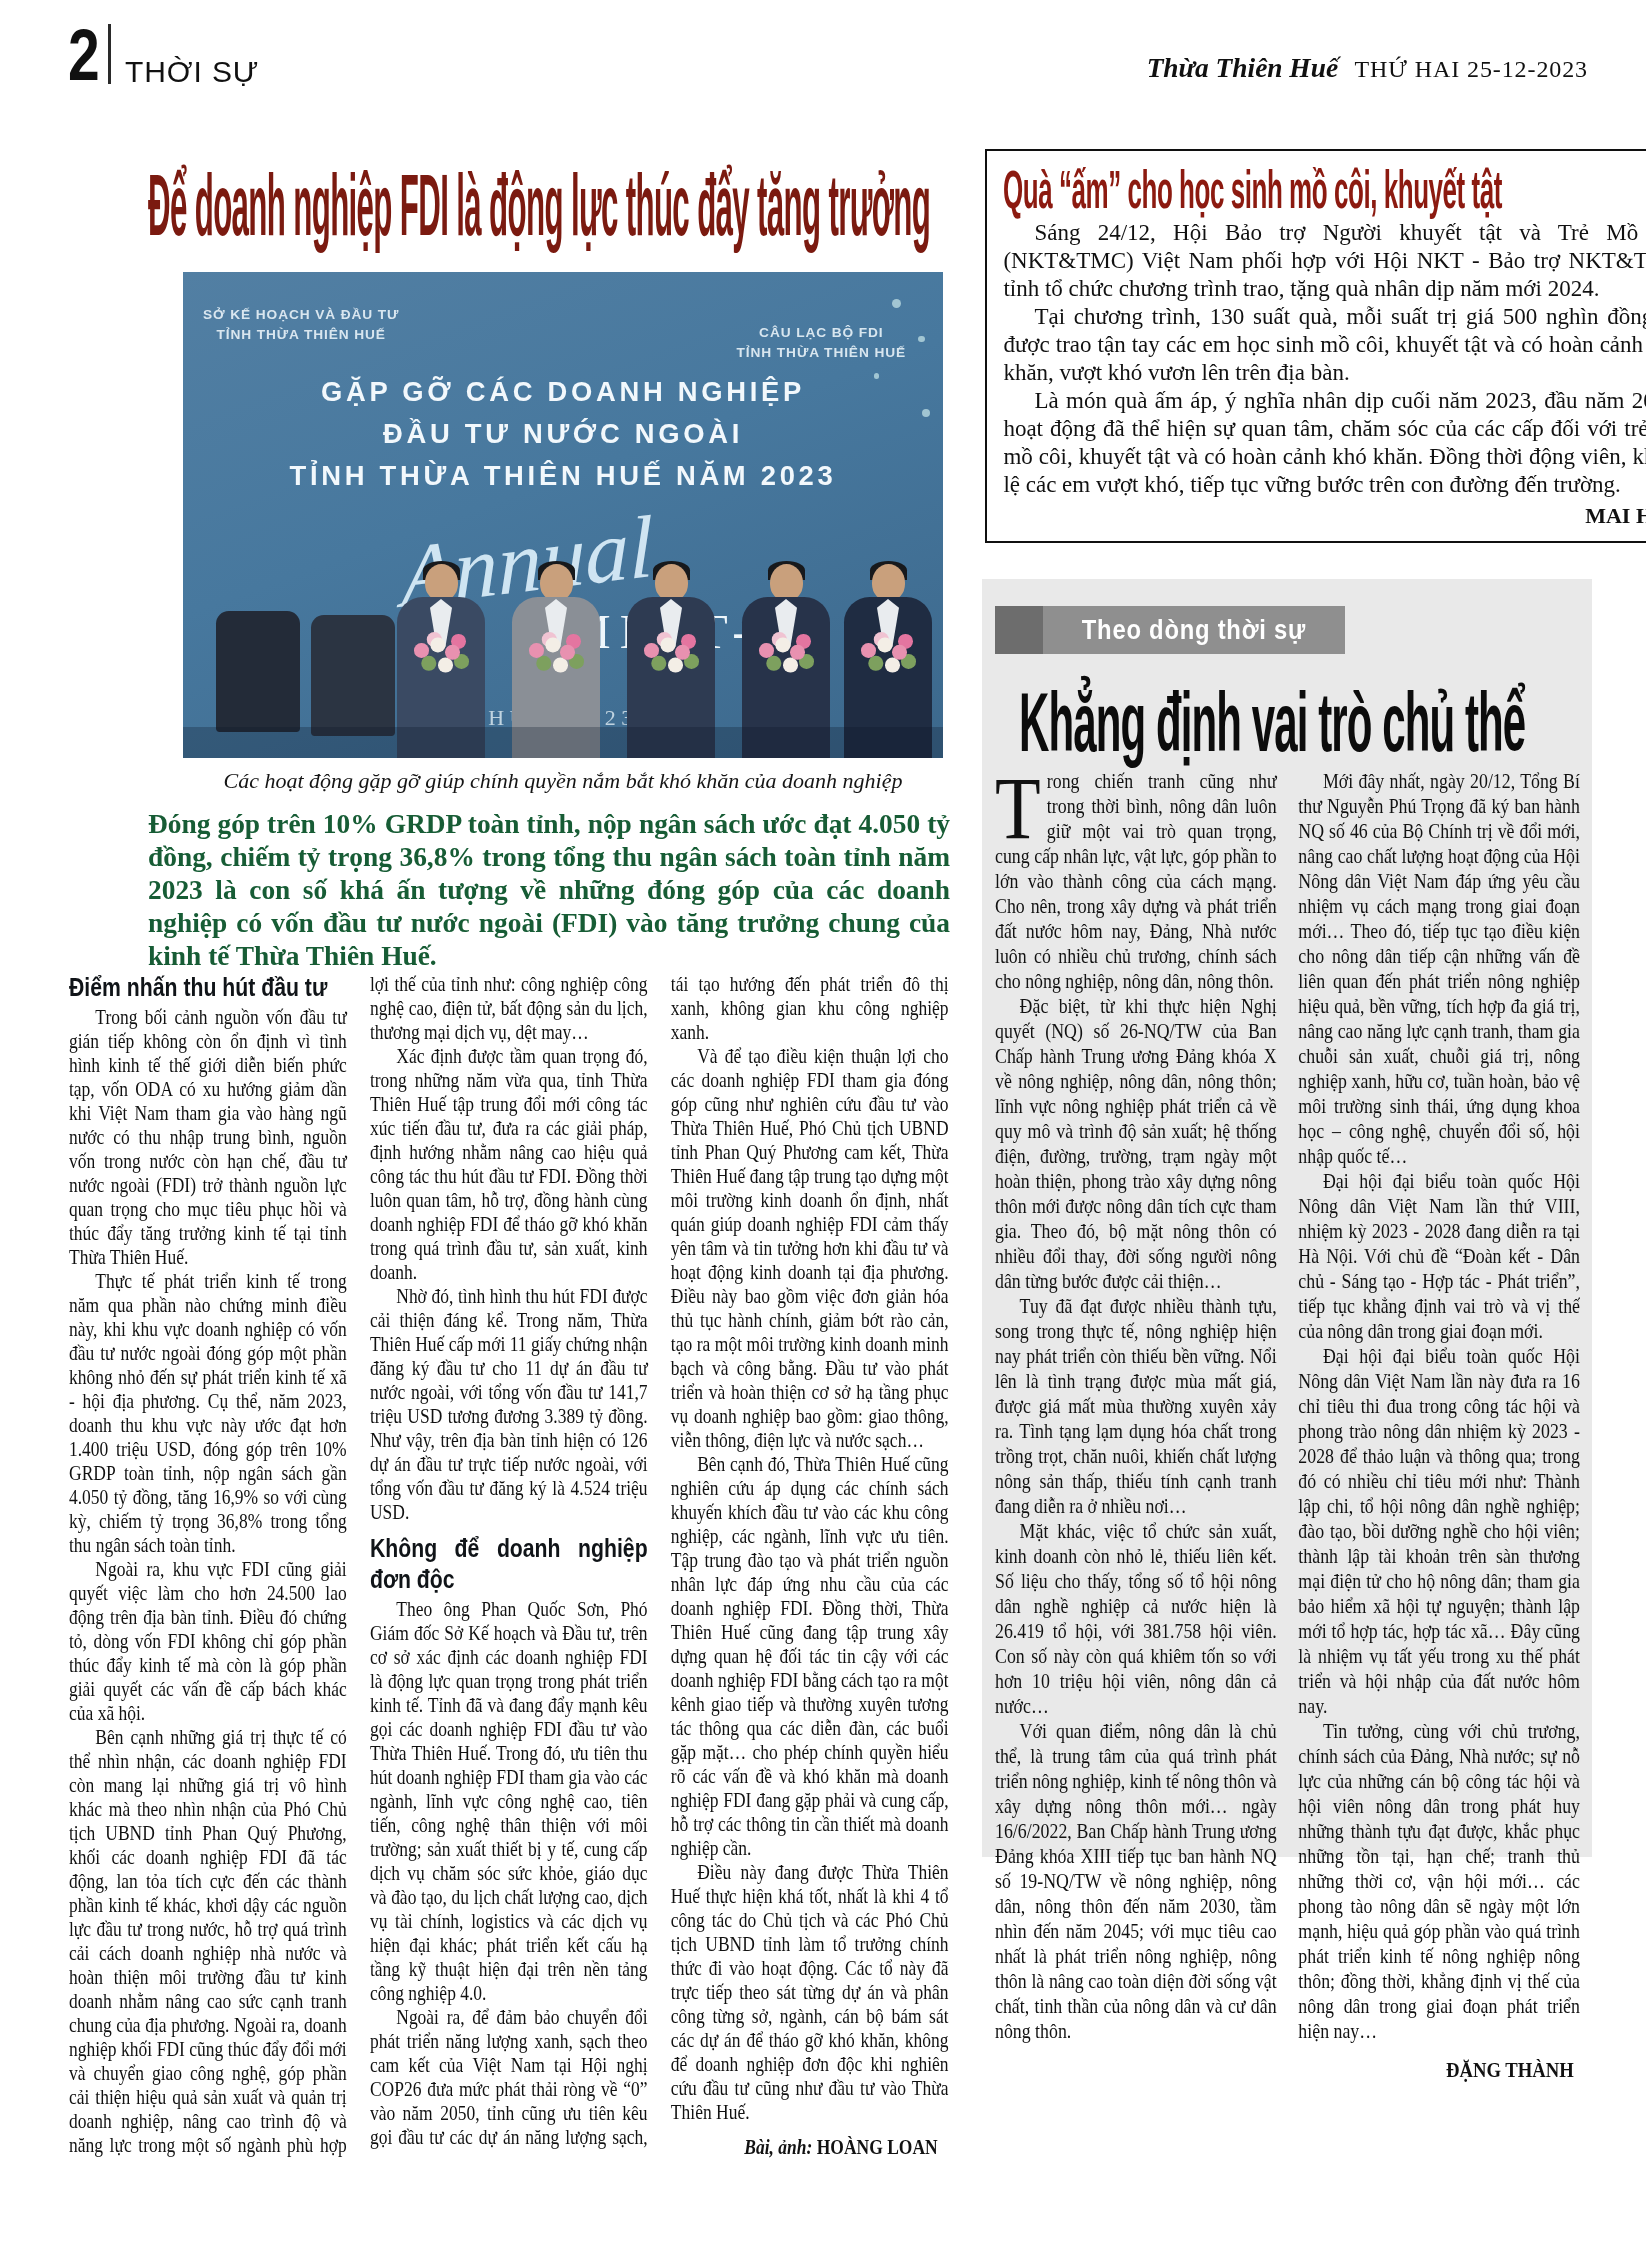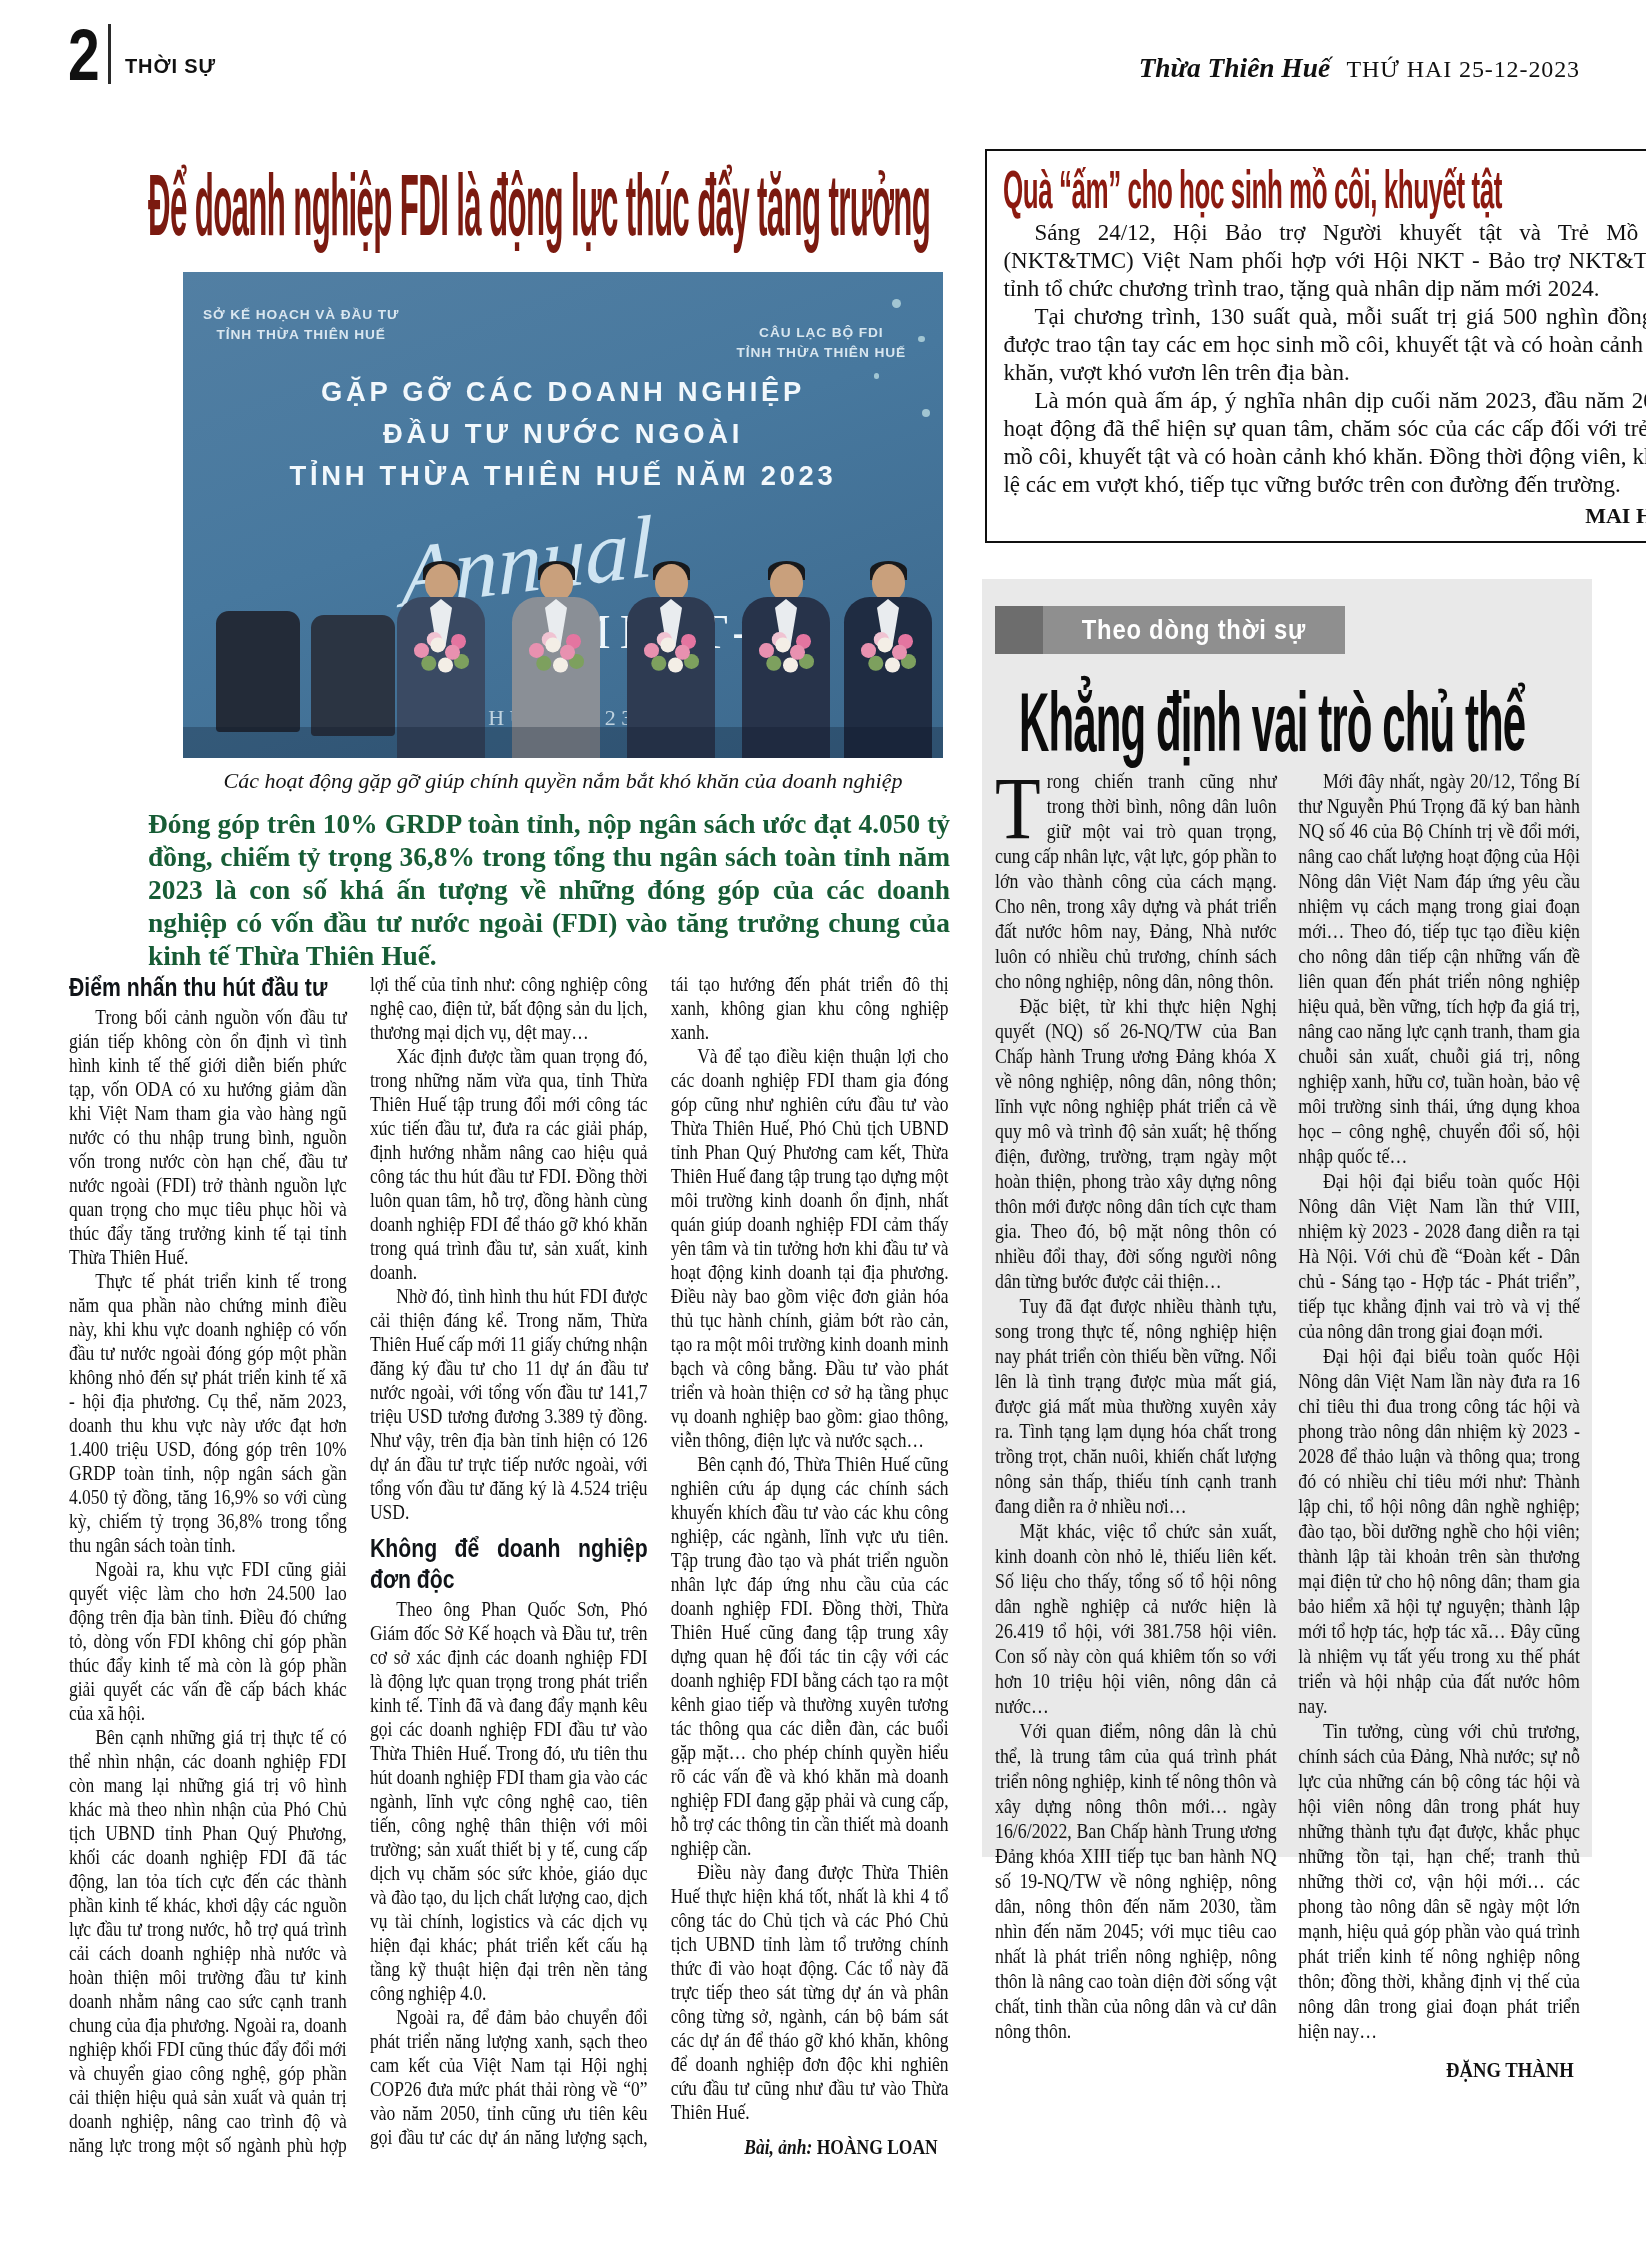--- a/index.html
+++ b/index.html
@@ -6,22 +6,22 @@
   body{
     width:1647px;height:2267px;position:relative;background:#ffffff;
     font-family:"Liberation Serif",serif;color:#111;overflow:hidden;
   }
   
   .pg-header{position:absolute;left:68px;top:31px;width:1524px;height:64px;}
   .pg-num{position:absolute;left:0;top:-12.8px;font-family:"Liberation Sans",sans-serif;
     font-weight:bold;font-size:73px;line-height:73px;transform:scaleX(.78);transform-origin:left top;}
   .pg-bar{position:absolute;left:40px;top:-7.3px;width:2.7px;height:60px;background:#2a2a2a;}
   .pg-section{position:absolute;left:57px;top:24px;font-family:"Liberation Sans",sans-serif;
-    font-weight:bold;font-size:20px;letter-spacing:0.9px;}
-  .pg-right{position:absolute;right:12px;top:22px;white-space:nowrap;}
+    font-weight:normal;font-size:30px;letter-spacing:0.9px;}
+  .pg-right{position:absolute;right:4px;top:22px;white-space:nowrap;}
   .pg-brand{font-weight:bold;font-style:italic;font-size:27.4px;letter-spacing:0;}
   .pg-date{font-size:24px;margin-left:12.8px;letter-spacing:0.9px;}
   
   .main-headline{position:absolute;left:148px;top:154px;width:804px;height:110px;color:#7b1a10;}
   .main-headline span{display:inline-block;white-space:nowrap;font-family:"Liberation Sans",sans-serif;
     font-weight:bold;font-size:88px;line-height:101px;transform:scaleX(.355);transform-origin:left top;letter-spacing:-1.8px;}
   
   .photo{position:absolute;left:183px;top:272px;width:760px;height:486px;overflow:hidden;
     background:linear-gradient(160deg,#527fa3 0%,#47789e 45%,#3c688c 100%);}
   .photo .org{position:absolute;color:#e8f2f8;font-family:"Liberation Sans",sans-serif;

